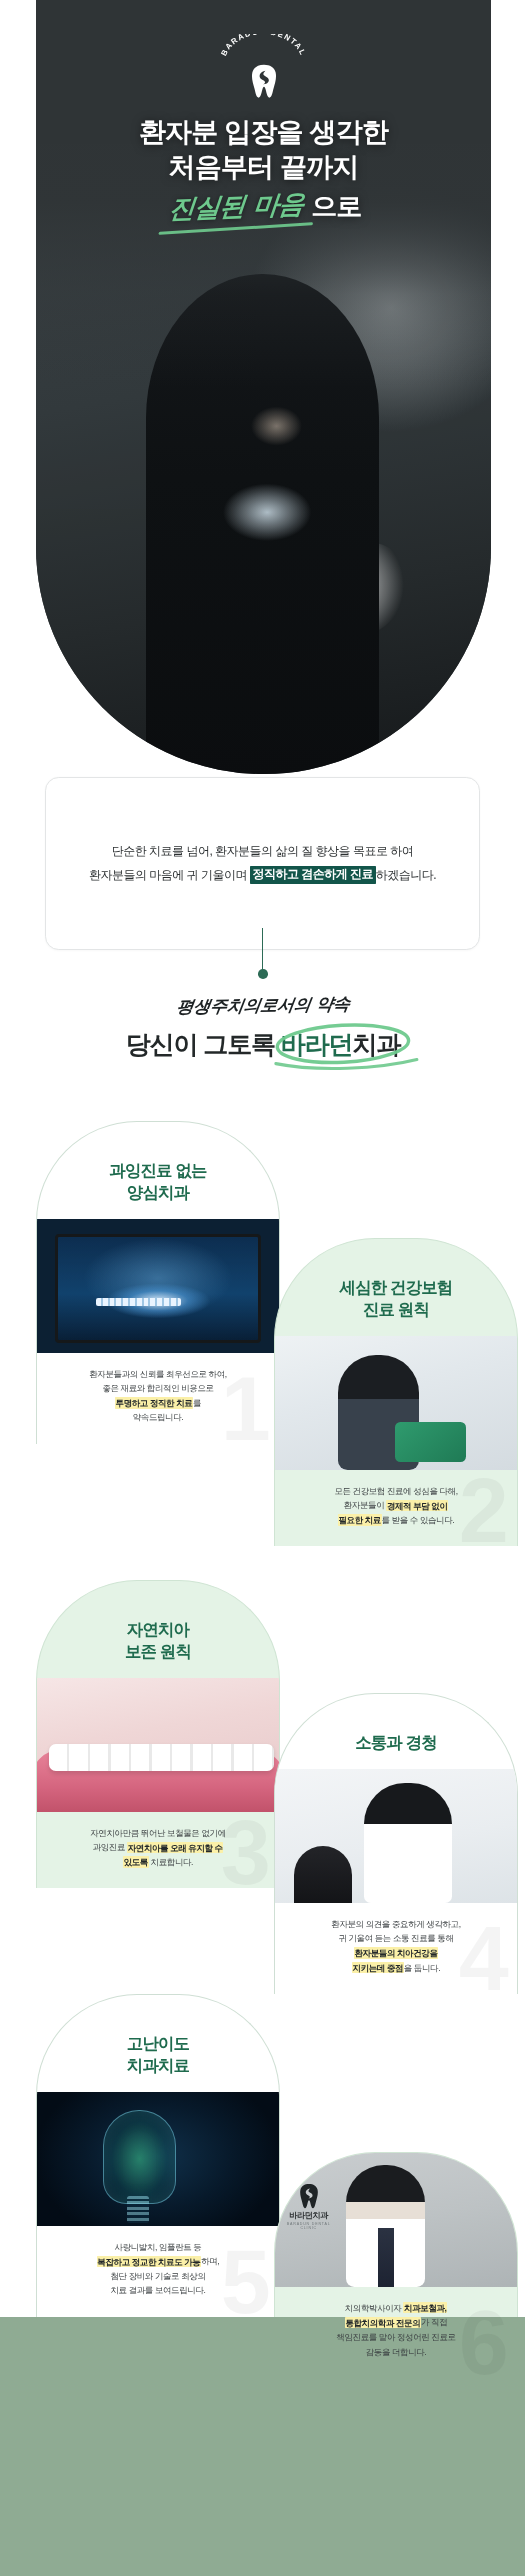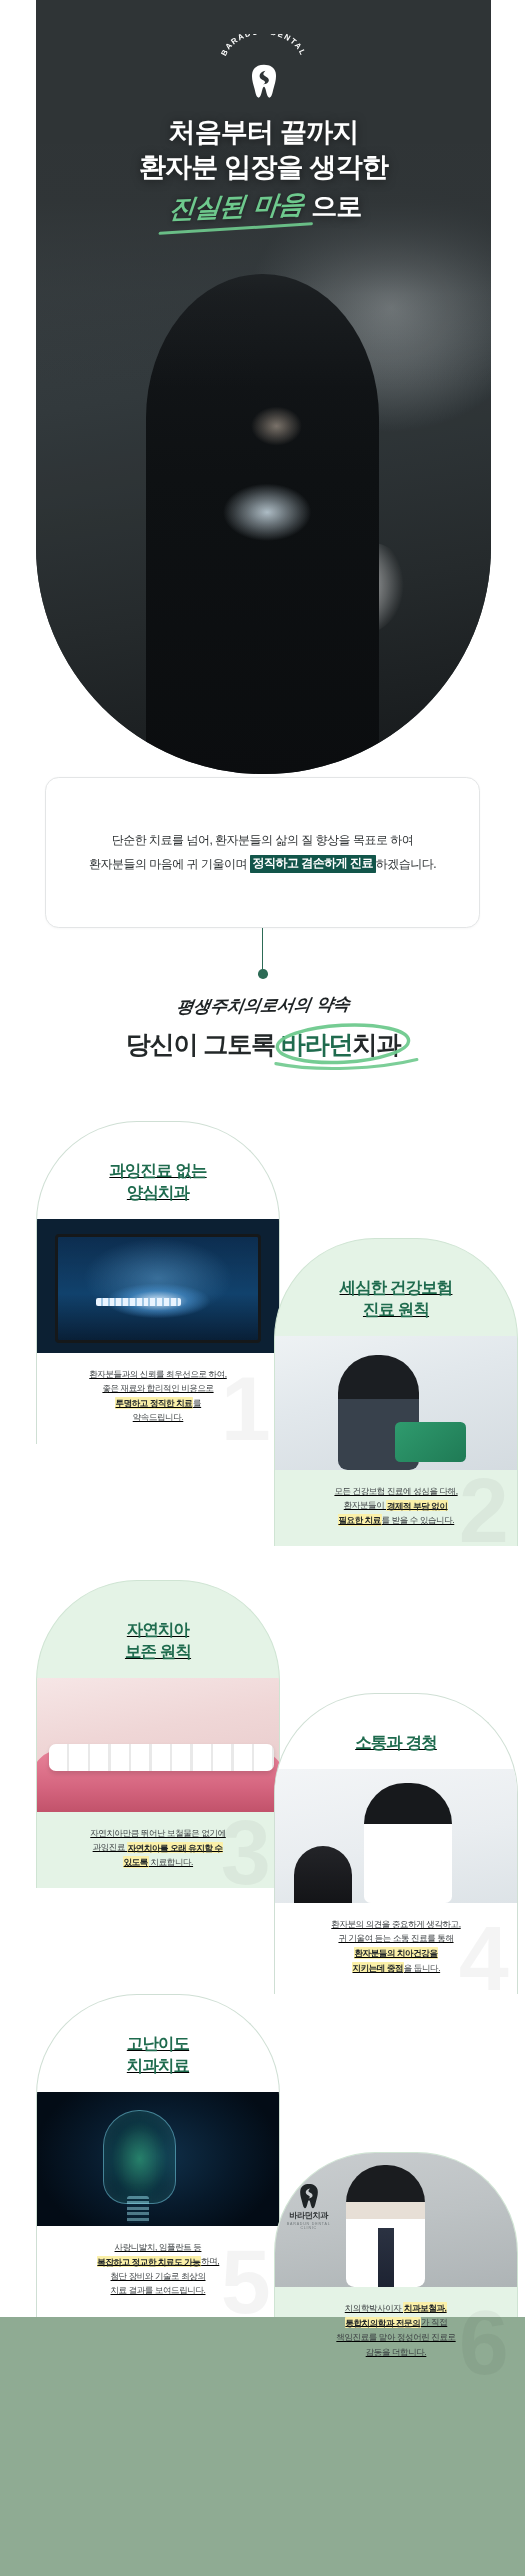--- a/index.html
+++ b/index.html
@@ -110,21 +110,21 @@
   }
   .hero-suffix {
     font-size: 26px; font-weight: 800; color: #ffffff; letter-spacing: -0.8px;
     text-shadow: 0 1.4px 9.6px rgba(0,0,0,.55);
   }
 
   
   .quote-card {
     position: absolute;
     left: 45px; top: 777px;
-    width: 435px; height: 151px;
+    width: 435px; height: 173px;
     background: #ffffff;
     border: 0.7px solid #e3e5e6;
     border-radius: 13.7px;
     display: flex; flex-direction: column;
     align-items: center; justify-content: center;
     box-shadow: 0 0.7px 2.1px rgba(0,0,0,.03);
   }
   .quote-line {
     font-size: 12px; color: #2b2f31; letter-spacing: -0.5px;
     line-height: 1.95; text-align: center; white-space: nowrap;
@@ -170,21 +170,20 @@
     width: 152px; height: 51px;
     pointer-events: none;
   }
 
   
   .card {
     position: absolute;
     width: 244px;
     border-radius: 101px 101px 0 0;
     overflow: hidden;
-    text-decoration: underline;
   }
   .card.white { background: #ffffff; border: 0.7px solid #cfdfd4; border-bottom: none; }
   .card.mint  { background: #e4f3e6; border: 0.7px solid #cfe4d3; border-bottom: none; }
 
   .card-head {
     padding: 38px 12.3px 15px;
     text-align: center;
   }
   .card-title {
     font-size: 16.4px; font-weight: 800; color: #1f6b4e;
@@ -332,22 +331,22 @@
           </defs>
         <text><textPath href="#arcp" startOffset="50%" text-anchor="middle">BARADUN DENTAL</textPath></text>
       </svg>
       <svg class="logo-tooth" viewBox="0 0 44 52">
         <path d="M22 2C13 2 7 6 5 13c-2 8 1 17 3 24 1.5 5 2 11 5 13 3.5 2.3 5-5 6.5-11 .7-2.8 1.6-4.6 2.5-4.6s1.8 1.8 2.5 4.6C26 45 27.5 52.3 31 50c3-2 3.5-8 5-13 2-7 5-16 3-24-2-7-8-11-17-11z" fill="#ffffff"></path>
         <path d="M24 11c-5.5 1.2-8.5 4-8.5 7.6 0 3 2.2 4.6 4.6 5.8 2.3 1.1 3.4 2 3.4 3.4 0 1.6-1.6 2.7-4.4 3.4 6.6-.4 10-3 10-6.3 0-2.9-2.2-4.4-4.6-5.6-2.2-1.1-3.4-2-3.4-3.4 0-1.7 1.4-3 2.9-4.9z" fill="#2f3436"></path>
       </svg>
     </div>
 
     <div class="hero-heading">
+      <span class="hl">환자분 입장을 생각한</span>
       <span class="hl">처음부터 끝까지</span>
-      <span class="hl">환자분 입장을 생각한</span>
       <span class="hero-script-line">
         <span class="hero-script">진실된 마음</span>
         <span class="hero-suffix">으로</span>
       </span>
     </div>
   </section>
 
   <div class="quote-card">
     <div class="quote-line">단순한 치료를 넘어, 환자분들의 삶의 질 향상을 목표로 하여</div>
     <div class="quote-line"><span>환자분들의 마음에 귀 기울이며 </span><span class="mark-dark">정직하고 겸손하게 진료</span><span>하겠습니다.</span></div>

